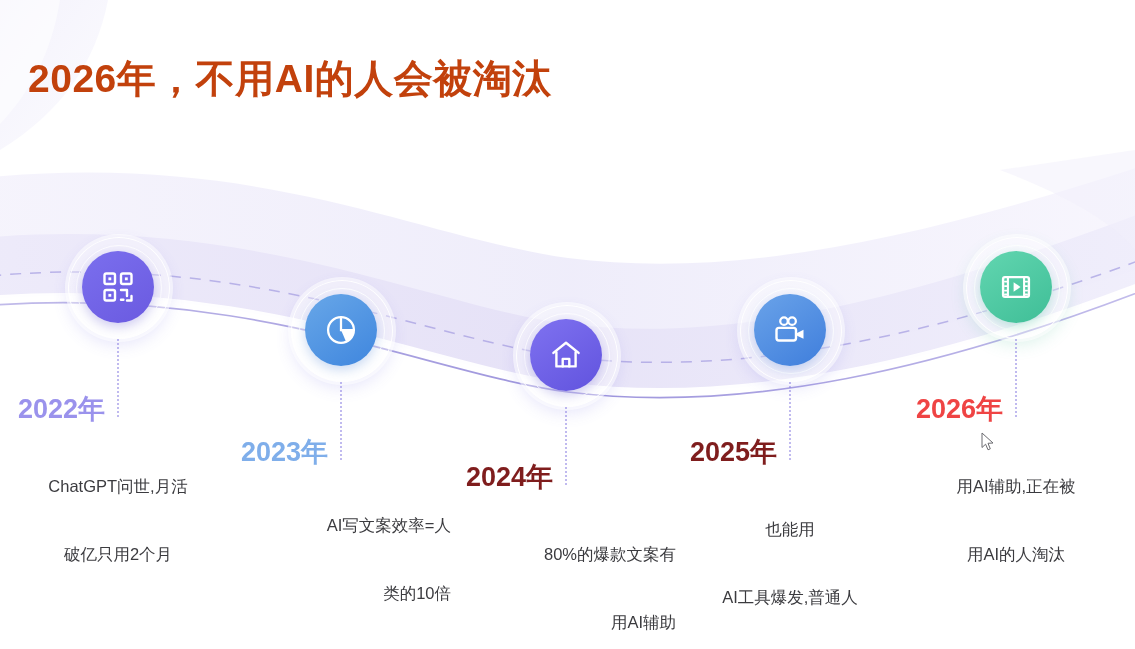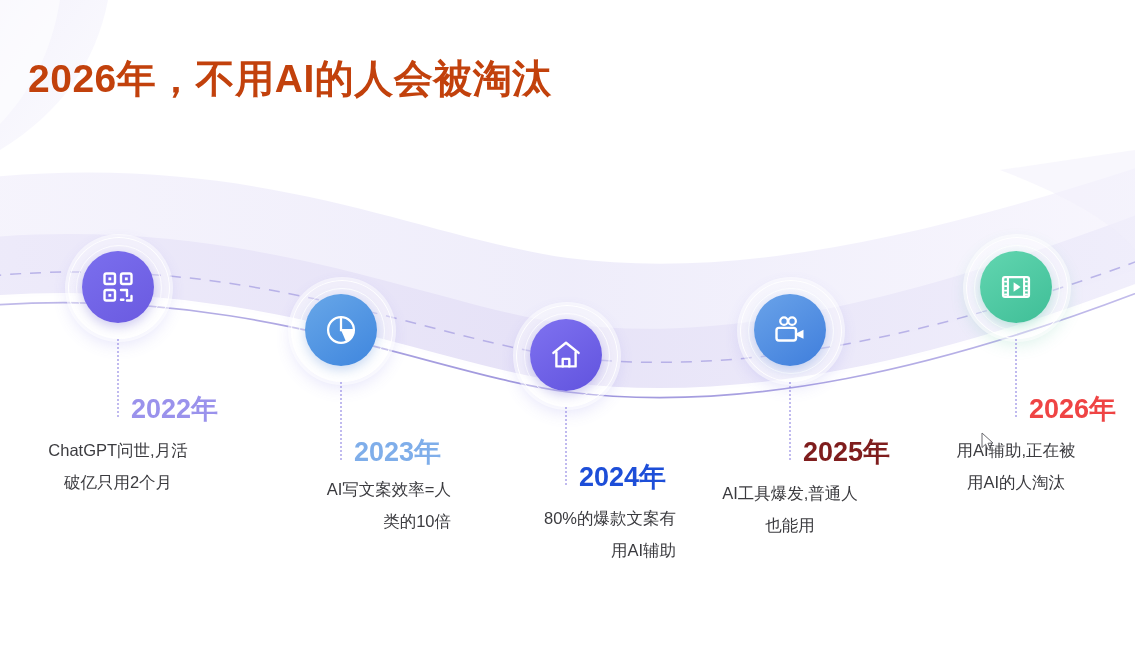--- a/index.html
+++ b/index.html
@@ -50,30 +50,30 @@
   .disc svg{display:block;}
 
   .dropline{
     position:absolute;left:51px;top:104px;
     width:2px;
     border-left:2px dotted rgba(140,130,225,.55);
   }
   .year{
     position:absolute;
     font-size:27px;font-weight:bold;
-    white-space:nowrap;text-align:right;
+    white-space:nowrap;text-align:left;
     text-shadow:0 1px 0 rgba(255,255,255,.7);
   }
   .desc{
     position:absolute;
     font-size:16.5px;line-height:1.95;
     color:#3b3b3f;text-align:center;
     white-space:nowrap;
   }
-  .desc span{display:block;}
+  .desc span{display:block;margin-top:36px;}
 
   
   .cursor{position:absolute;pointer-events:none;}
 </style>
 </head>
 <body>
 
 <div id="stage">
 
   <svg class="bg-svg" viewBox="0 0 1135 649" preserveAspectRatio="none">
@@ -171,21 +171,21 @@
       <div class="ring"></div>
       <div class="disc" style="background:linear-gradient(145deg,#7F72F0 0%,#6153DE 100%);">
         <svg width="36" height="36" viewBox="0 0 24 24" fill="none">
           <path d="M3.6 10.6 12 3.8l8.4 6.8" stroke="#fff" stroke-width="1.6" stroke-linecap="round" stroke-linejoin="round"></path>
           <path d="M5.6 10.2v9.4h12.8v-9.4" stroke="#fff" stroke-width="1.6" stroke-linecap="round" stroke-linejoin="round"></path>
           <path d="M9.8 19.6v-5h4.4v5" stroke="#fff" stroke-width="1.6" stroke-linecap="round" stroke-linejoin="round"></path>
         </svg>
       </div>
     </div>
     <div class="dropline" style="height:78px;"></div>
-    <div class="year" style="left:-48px;top:156px;width:200px;color:#1d4ed8;">2024年</div>
+    <div class="year" style="left:-48px;top:156px;width:200px;color:#7f1d1d;">2024年</div>
     <div class="desc" style="left:-58px;top:199px;width:220px;text-align:right;">
       <span>80%的爆款文案有</span>
       <span>用AI辅助</span>
     </div>
   </div>
 
   <div class="node" style="left:738px;top:278px;">
     <div class="circle-wrap">
       <div class="halo"></div>
       <div class="ring"></div>
@@ -195,22 +195,22 @@
           <circle cx="8" cy="6.1" r="2.5" stroke="#fff" stroke-width="1.5"></circle>
           <circle cx="13.4" cy="6.1" r="2.5" stroke="#fff" stroke-width="1.5"></circle>
           <rect x="3" y="10.6" width="13" height="8.4" rx="1.6" stroke="#fff" stroke-width="1.6"></rect>
           <path d="M16.4 14.2 21 11.9v6l-4.6-2.3z" fill="#fff"></path>
         </svg>
       </div>
     </div>
     <div class="dropline" style="height:78px;"></div>
     <div class="year" style="left:-48px;top:156px;width:200px;color:#7f1d1d;">2025年</div>
     <div class="desc" style="left:-62px;top:199px;width:228px;">
+      <span>也能用</span>
       <span>AI工具爆发,普通人</span>
-      <span>也能用</span>
     </div>
   </div>
 
   <div class="node" style="left:964px;top:235px;">
     <div class="circle-wrap">
       <div class="halo" style="box-shadow:0 0 0 3px rgba(255,255,255,.55),0 6px 16px rgba(70,190,150,.18);"></div>
       <div class="ring"></div>
       <div class="disc" style="background:linear-gradient(145deg,#62D6B0 0%,#3FBE97 100%);
                   box-shadow:0 4px 12px rgba(60,190,150,.3);">
         <svg width="36" height="36" viewBox="0 0 24 24" fill="none">

